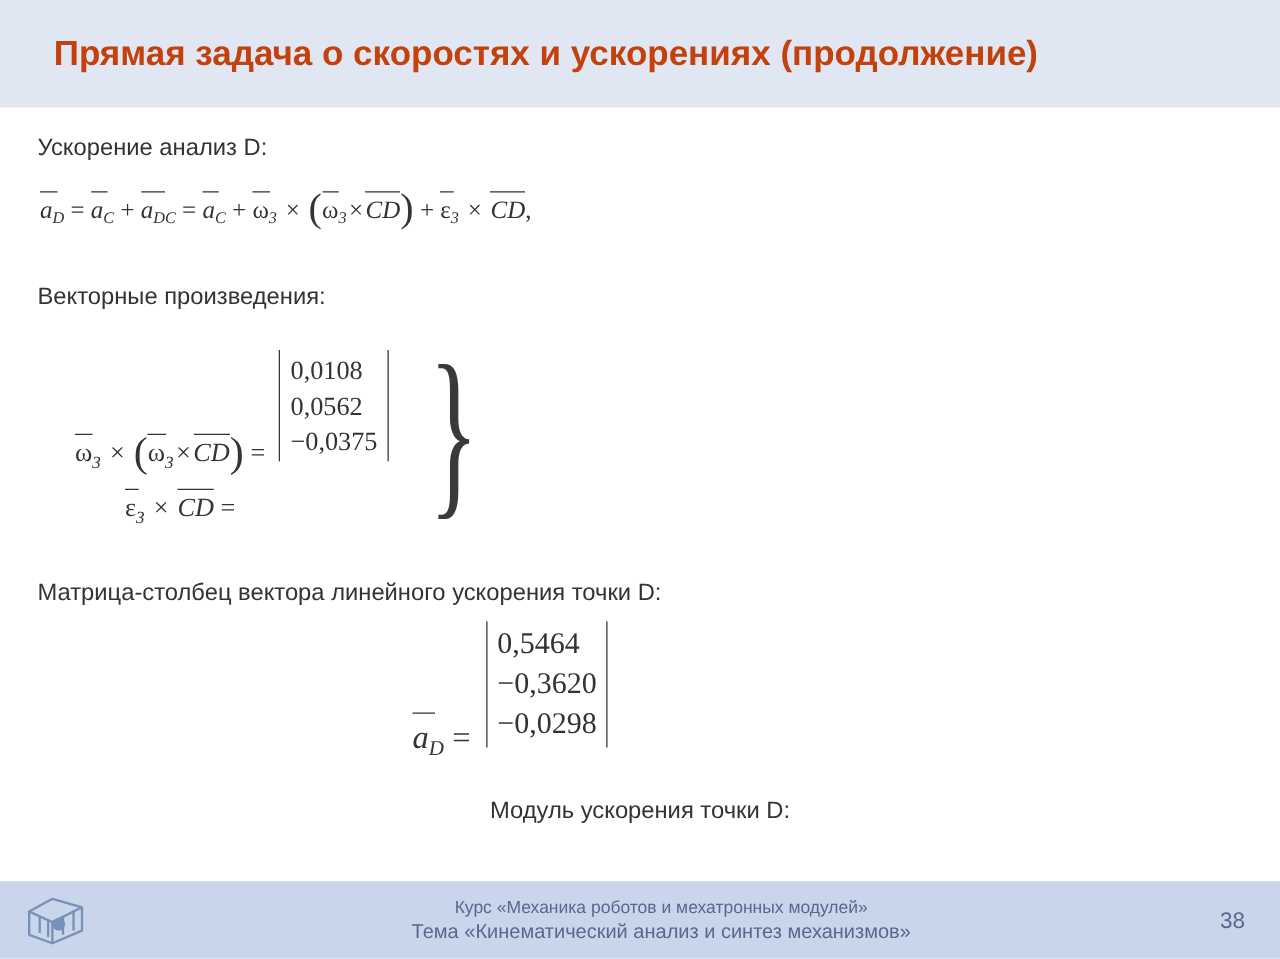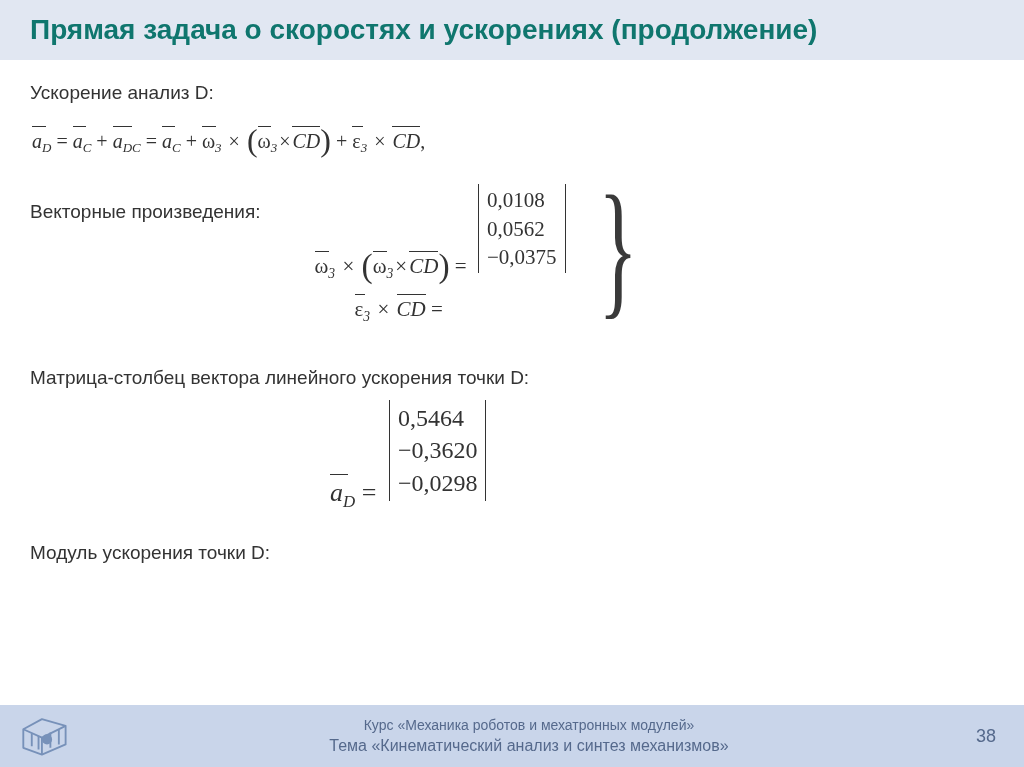--- a/index.html
+++ b/index.html
@@ -16,24 +16,24 @@
     position: relative;
     width: 1024px;
     height: 767px;
   }
   .title-bar {
     background: #e1e7f2;
     padding: 10px 26px 10px 26px;
     border-bottom: 0;
   }
   .title-bar h1 {
-    margin: 4px;
+    margin: 17px;
     font-size: 28px;
     font-weight: bold;
-    color: #0f766e;
+    color: #c2410c;
   }
   .content {
     padding: 14px 30px 0 30px;
     color: #333333;
     font-size: 19px;
     line-height: 1.4;
   }
   .label {
     margin: 6px 0 8px 0;
   }
@@ -191,21 +191,21 @@
     <span class="upright"> + </span>
     <span class="ovl ovl-short"><span class="upright">ω</span><span class="sub upright">3</span></span>
     <span class="times">×</span>
     <span class="big-paren">(</span><span class="ovl ovl-short"><span class="upright">ω</span><span class="sub upright">3</span></span><span class="times">×</span><span class="ovl"><span>CD</span></span><span class="big-paren">)</span>
     <span class="upright"> + </span>
     <span class="ovl ovl-short"><span class="upright">ε</span><span class="sub upright">3</span></span>
     <span class="times">×</span>
     <span class="ovl"><span>CD</span></span><span class="upright">,</span>
   </div>
 
-  <div class="row" style="margin-top:20px; align-items:flex-start;">
+  <div class="row" style="margin-top:20px; align-items:flex-start;flex-direction:column;">
     <div class="label" style="padding-top:20px;">Векторные произведения:</div>
 
     <div class="group" style="margin-left:30px;">
       <div class="eq-block">
 
         <div class="eq">
           <span class="ovl ovl-short"><span class="upright">ω</span><span class="sub upright">3</span></span>
           <span class="times">×</span>
           <span class="big-paren">(</span><span class="ovl ovl-short"><span class="upright">ω</span><span class="sub upright">3</span></span><span class="times">×</span><span class="ovl"><span>CD</span></span><span class="big-paren">)</span>
           <span class="upright"> = </span>
@@ -243,21 +243,21 @@
       <span class="mbar"></span>
       <span class="mcol">
         <span>0,5464</span>
         <span>−0,3620</span>
         <span>−0,0298</span>
       </span>
       <span class="mbar"></span>
     </span>
   </div>
 
-  <div class="row" style="margin-top:28px;">
+  <div class="row" style="margin-top:28px;flex-direction:column;">
     <div class="label">Модуль ускорения точки D:</div>
   </div>
 
 </div>
 
 <div class="footer">
   <div class="footer-inner">
     <div class="footer-icon">
       <svg viewBox="0 0 72 52">
         <g fill="none" stroke="#7791b9" stroke-width="2.2" stroke-linejoin="round">

